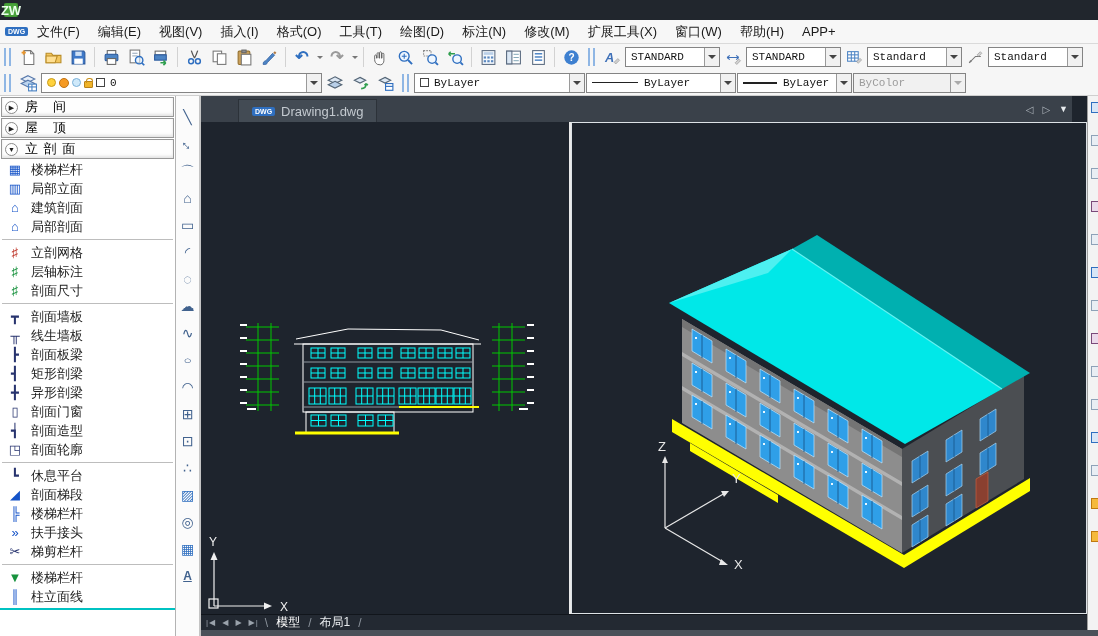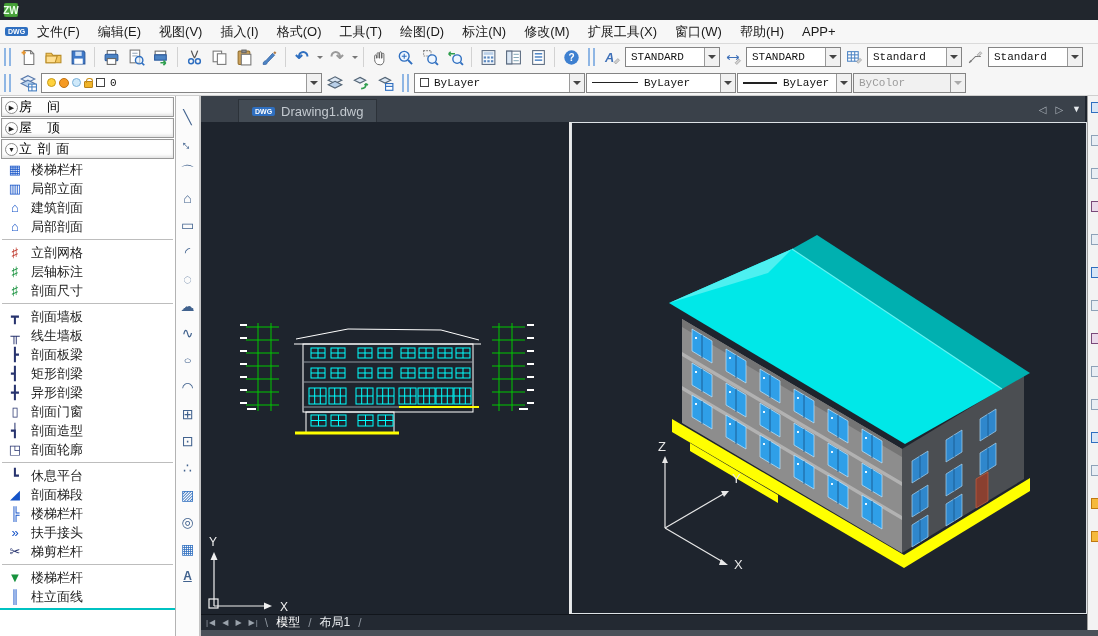--- a/index.html
+++ b/index.html
@@ -3,21 +3,21 @@
 <meta charset="utf-8">
 <style>
   *{margin:0;padding:0;box-sizing:border-box;user-select:none}
   html,body{width:1098px;height:636px;overflow:hidden}
   body{position:relative;background:#fff;font-family:"Liberation Sans",sans-serif;font-size:13px}
 
   
   .titlebar{position:absolute;left:0;top:0;width:100%;height:20px;background:#21262d;color:#fff;
     display:flex;align-items:center;gap:7px;padding-left:4px;font-size:12px}
   .logo{width:14px;height:14px;background:#4aa43c;border-radius:2px;box-shadow:inset 0 0 2px #2c7a22;
-    color:#eaffea;font-size:10px;font-weight:bold;display:flex;align-items:center;justify-content:center}
+    color:#eaffea;font-size:13px;font-weight:bold;display:flex;align-items:center;justify-content:center}
 
   
   .menubar{position:absolute;left:0;top:20px;width:100%;height:24px;background:#f7f7f7;
     border-bottom:1px solid #dadada;display:flex;align-items:center;padding-left:5px;color:#1a1a1a}
   .mi{padding:4px 9px;line-height:22px;cursor:default}
   .dwgbadge{background:#2f6fc0;color:#fff;font-size:7px;font-weight:bold;padding:1px 3px;border-radius:2px}
 
   
   .toolbar{position:absolute;left:0;width:100%;background:#f6f6f6;display:flex;align-items:center;gap:1px}
   #tb1{top:44px;height:26px}
@@ -46,21 +46,21 @@
   .lock::before{content:"";position:absolute;left:1px;top:-4px;width:5px;height:4px;border:1.5px solid #c8901a;
     border-bottom:none;border-radius:3px 3px 0 0}
   .swatch{width:9px;height:9px;background:#fff;border:1px solid #444}
   .ltline{width:46px;height:1px;background:#222;margin-right:6px}
   .lwline{width:34px;height:2px;background:#222;margin-right:6px}
 
   
   .sidebar{position:absolute;left:0;top:96px;width:176px;bottom:0;background:#fff;
     border-right:1px solid #b3b3b3;overflow:hidden}
   .shead{height:20px;margin:1px 1px 1px 1px;border:1px solid #989898;background:#fefefe;
-    box-shadow:inset 0 -2px 3px #e4e4e4;display:flex;align-items:center;gap:1px;padding-left:3px;color:#000}
+    box-shadow:inset 0 -2px 3px #e4e4e4;display:flex;align-items:center;gap:7px;padding-left:3px;color:#000}
   .sarrow{width:13px;height:13px;border:1px solid #8a8a8a;border-radius:50%;background:#fff;flex:none;
     display:flex;align-items:center;justify-content:center;font-size:7px;color:#222;line-height:1}
   .shead .hl{letter-spacing:1px}
   .sitem{height:19px;display:flex;align-items:center;gap:8px;padding-left:7px;color:#1c1c1c;cursor:default}
   .sitem .ic{width:16px;text-align:center;font-size:13px;line-height:1;flex:none}
   .i-blue{color:#1553c8}.i-red{color:#c03a2e}.i-green{color:#17923d}.i-navy{color:#27336e}
   .sdiv{height:1px;background:#bdbdbd;margin:3px 2px}
   .cyanline{height:2px;background:#00c2c2;margin-top:2px}
 
   
@@ -68,21 +68,21 @@
     border-right:2px solid #c4c4c4;display:flex;flex-direction:column;align-items:center;padding-top:12px;gap:9px}
   .dt{width:20px;height:18px;display:flex;align-items:center;justify-content:center;
     font-size:14px;line-height:1;color:#41628e;border-radius:2px}
   .dt.blue{color:#2f6fc0}
   .rot45{transform:rotate(45deg)}
   .flatY{transform:scaleY(.72)}
   .mtx{font-size:12px;font-weight:bold;text-decoration:underline}
 
   
   .docarea{position:absolute;left:201px;top:96px;right:11px;bottom:6px;background:#1e242d}
-  .tabbar{position:absolute;left:0;top:0;right:2px;height:26px;background:#3a414a;display:flex;
+  .tabbar{position:absolute;left:0;top:0;right:15px;height:26px;background:#3a414a;display:flex;
     align-items:flex-end;padding-left:37px}
   .dtab{height:23px;display:flex;align-items:center;gap:6px;padding:0 13px;font-size:13px;
     color:#c3c9cf;background:#434b54;margin-right:2px;border:1px solid #2c3239;border-bottom:none}
   .dtab.active{background:#58616b;color:#fff}
   .tabnav{position:absolute;right:4px;top:0;height:26px;display:flex;gap:9px;align-items:center;
     color:#aeb5bc;font-size:10px}
   .tabnav .menu-arrow{color:#e8ecef;font-size:9px}
 
   .canvas{position:absolute;left:0;top:26px;right:0;bottom:16px;background:#1e242d}
   .vp{position:absolute;top:0;height:100%}

